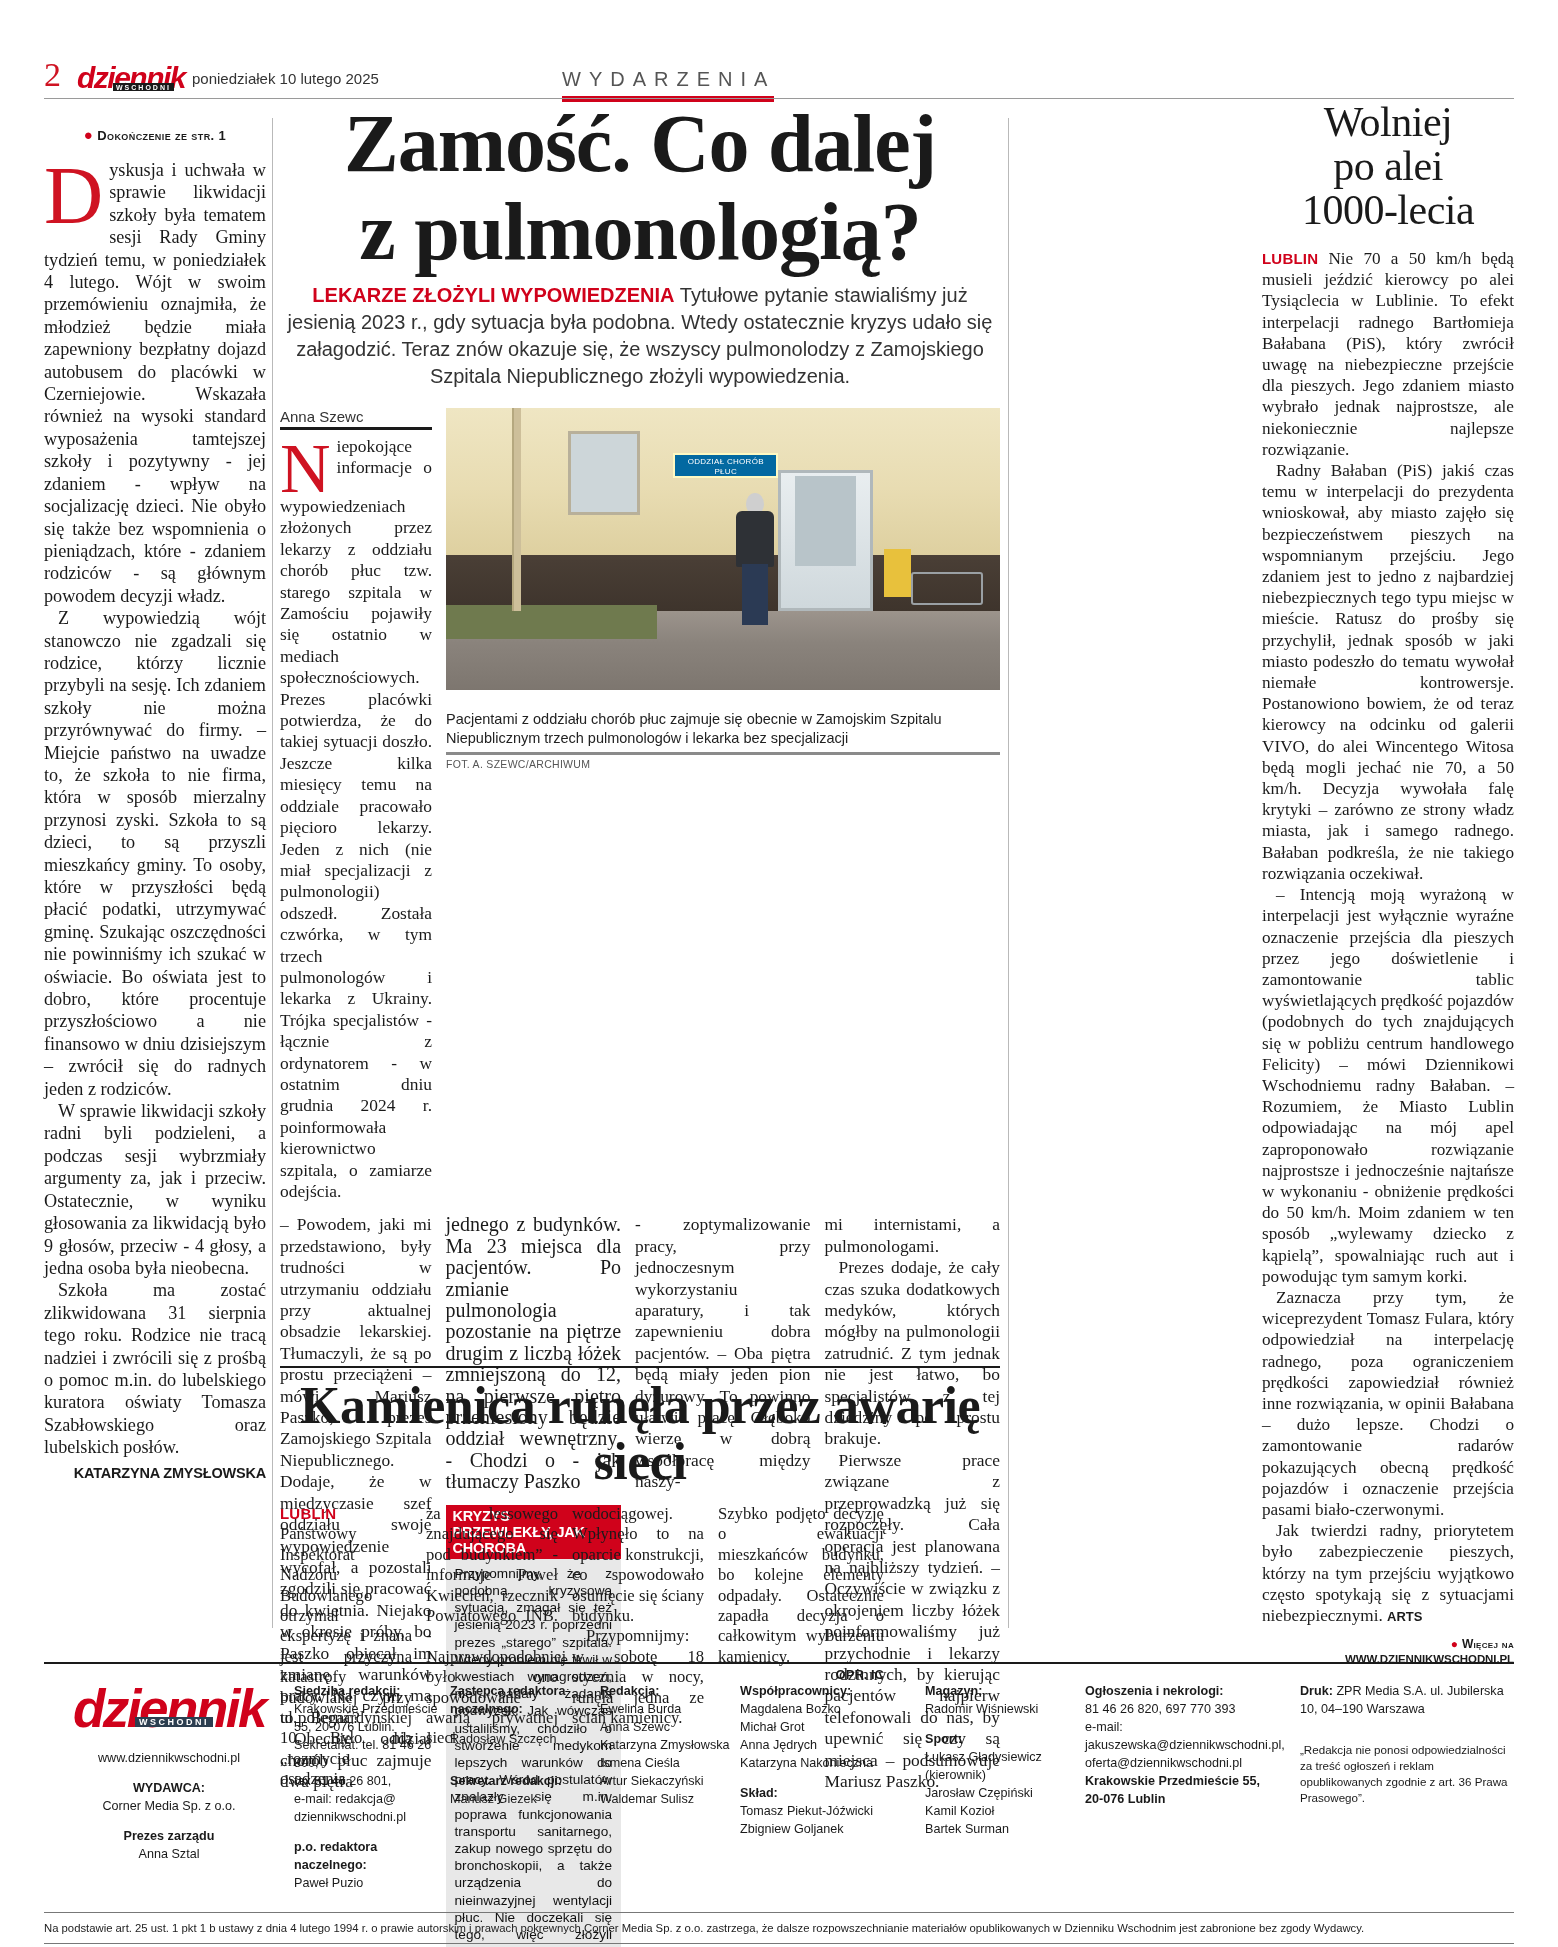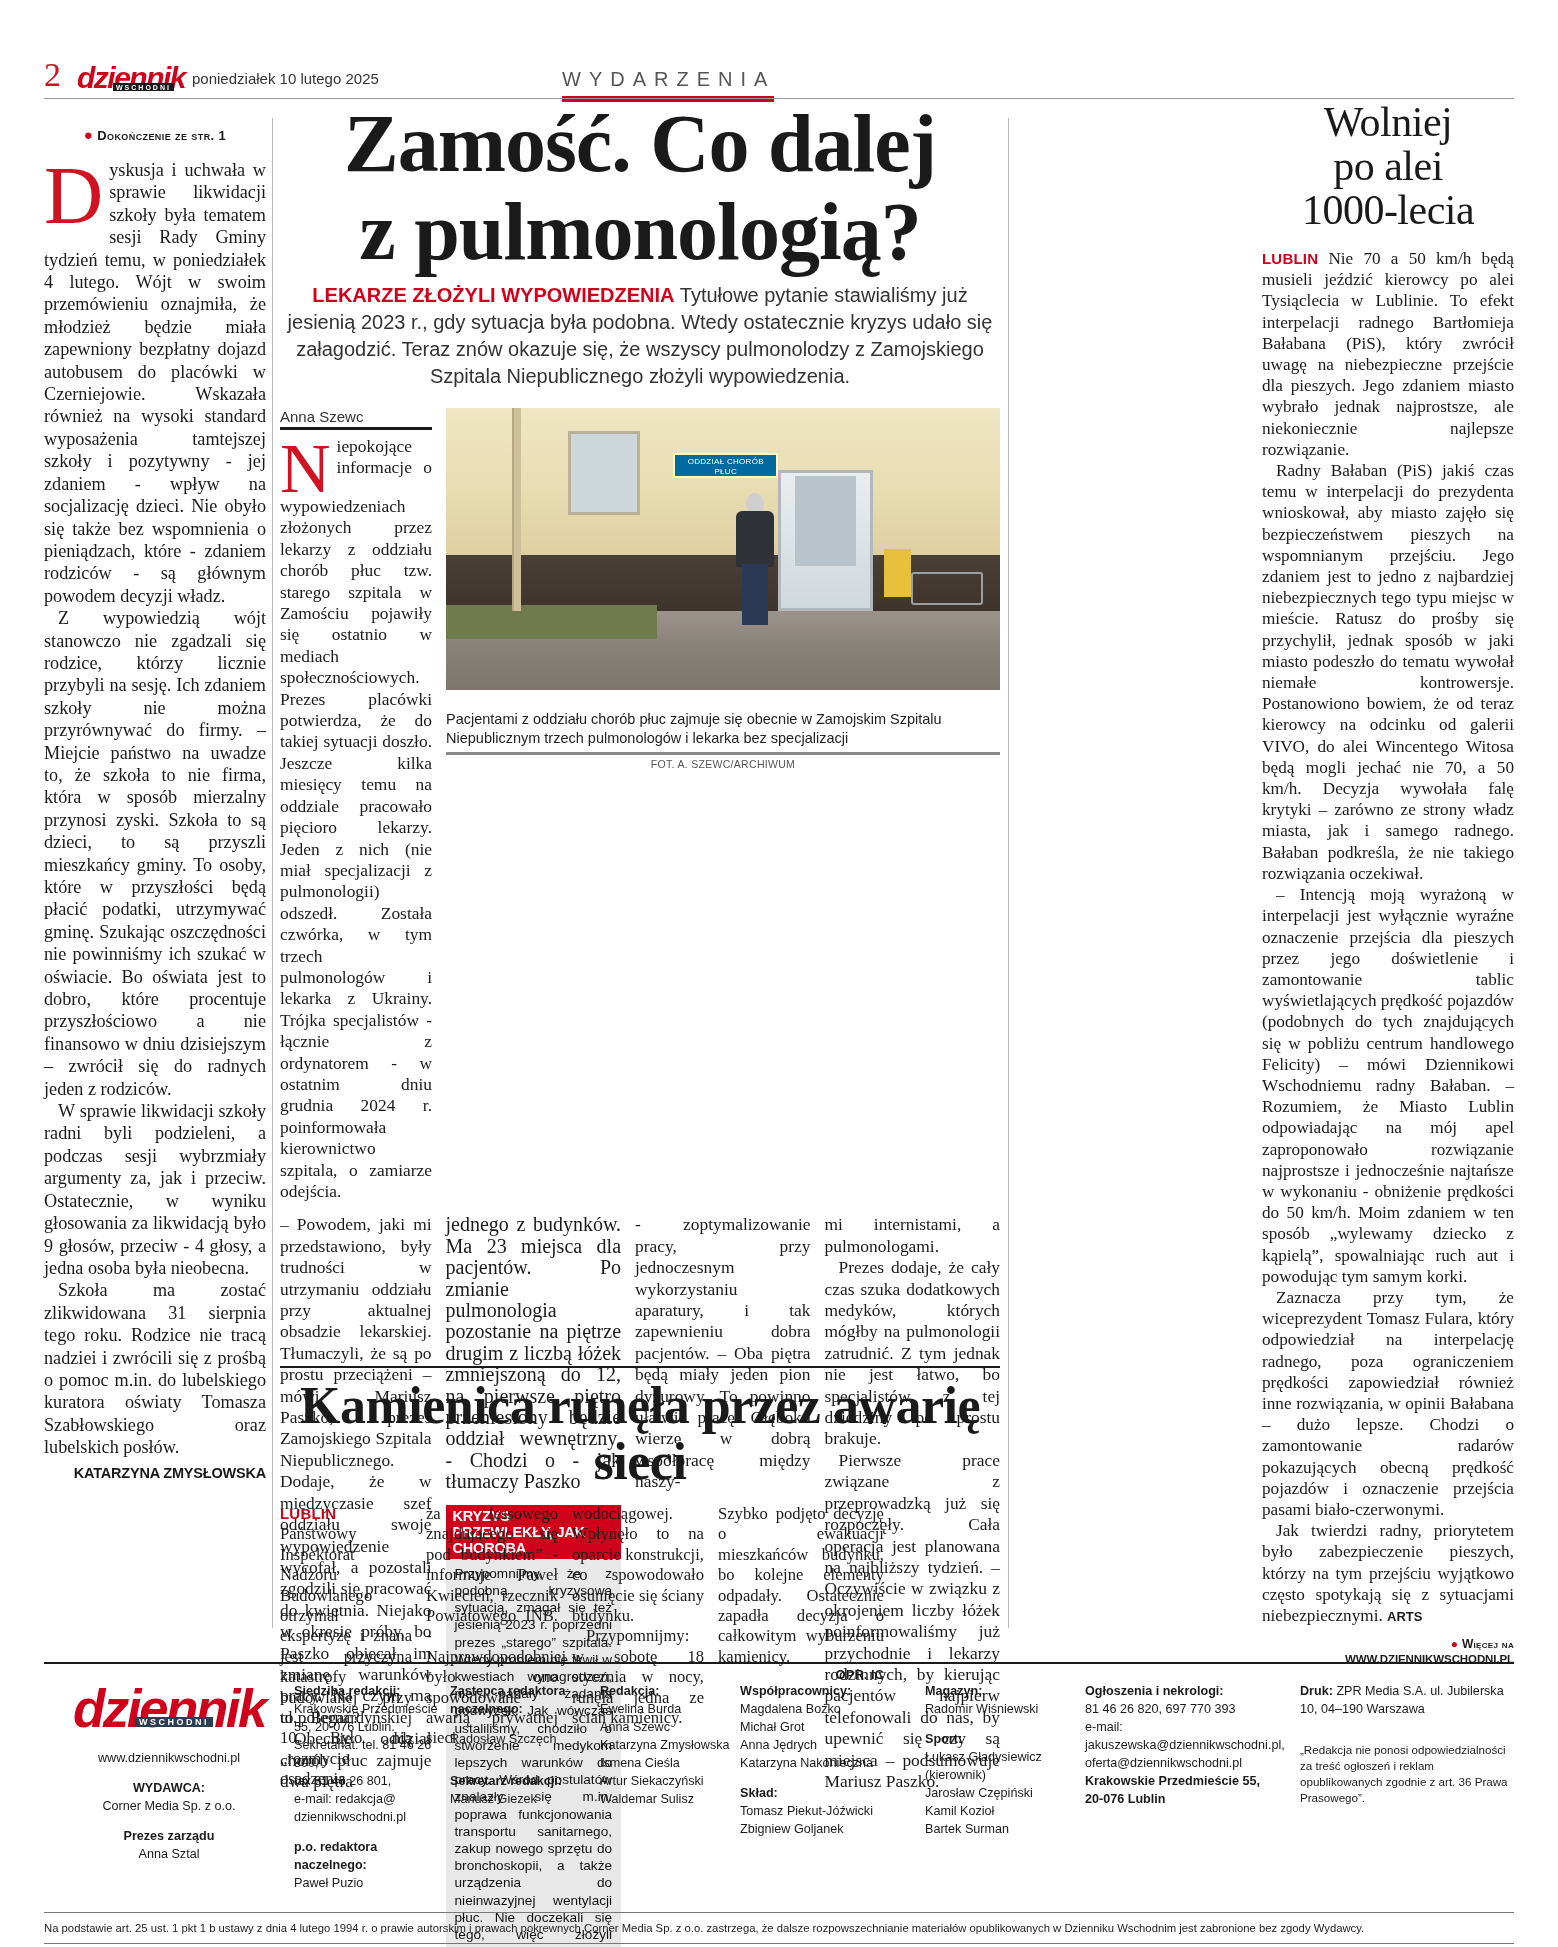--- a/index.html
+++ b/index.html
@@ -145,21 +145,21 @@
               border:2px solid #9aa0a4; border-radius:3px; }
   .ph-win   { position:absolute; left:22%; top:8%; width:13%; height:30%;
               background:#cdd6d9; border:3px solid #b8b09a; }
 
   .photo-caption {
     font-family:"Liberation Sans", sans-serif;
     font-size:14.5px; line-height:19px; color:#222; margin-top:20px;
   }
   .caption-rule { height:3px; background:#8a8a8a; margin-top:4px; }
   .photo-credit {
-    text-align:center; font-family:"Liberation Sans", sans-serif;
+    text-align:left; font-family:"Liberation Sans", sans-serif;
     font-size:10.5px; color:#555; margin-top:3px; letter-spacing:0.3px;
   }
 
   
   .infobox { background:#e8e8e8; padding:0 0 9px 0; }
   .infobox .head {
     display:inline-block; background:#d0021b; color:#fff;
     font-family:"Liberation Sans", sans-serif; font-weight:bold;
     font-size:14.5px; padding:3px 8px 3px 7px; letter-spacing:-0.2px;
   }

